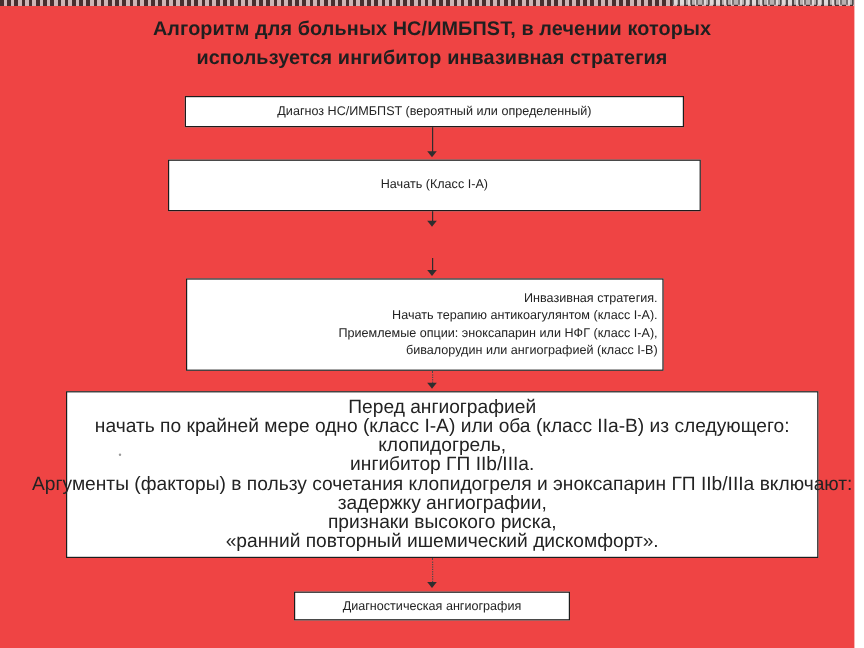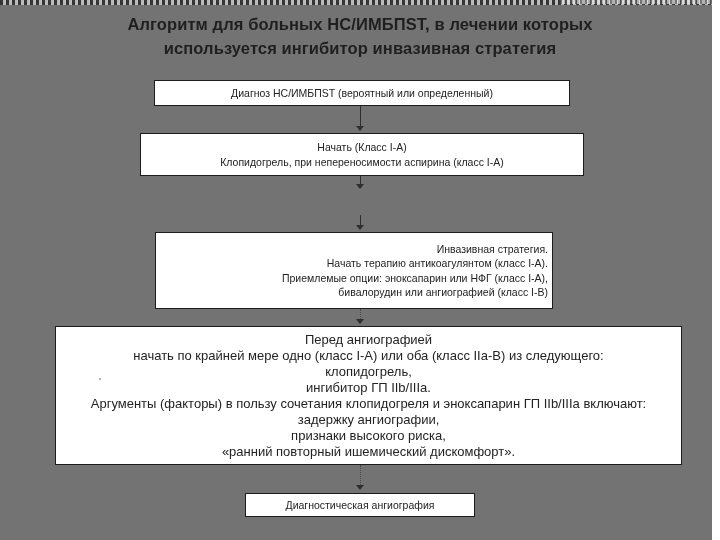--- a/index.html
+++ b/index.html
@@ -4,21 +4,21 @@
 <style>
   html, body {
     margin: 0;
     padding: 0;
     background: #ffffff;
   }
   #canvas {
     position: relative;
     width: 712px;
     height: 540px;
-    background: #737373;
+    background: #ef4444;
     font-family: "Liberation Sans", sans-serif;
     color: #2a2a2a;
     overflow: hidden;
   }
 
   
   #scan-strip {
     position: absolute;
     left: 0; top: 0;
     width: 720px; height: 5px;
@@ -66,21 +66,21 @@
     align-items: center;
     justify-content: center;
     text-align: center;
     font-size: 10.5px;
     line-height: 14.5px;
     color: #232323;
     padding: 4px 4px;
   }
   .node .ln { display: block; white-space: nowrap; }
 
-  .node.big { font-size: 13px; line-height: 16px; }
+  .node.big { font-size: 16px; line-height: 16px; }
 
   
   #node-diagnosis      { left: 154px; top: 80px;  width: 416px; height: 26px; }
   #node-antiplatelet   { left: 140px; top: 133px; width: 444px; height: 43px; }
   #node-strategy       { left: 216px; top: 191px; width: 271px; height: 24px; }
   #node-invasive       { left: 155px; top: 232px; width: 398px; height: 77px; align-items: flex-end; }
   #node-preangio       { left: 55px;  top: 326px; width: 627px; height: 139px; }
   #node-angiography    { left: 245px; top: 493px; width: 230px; height: 24px; justify-content: center; }
 
   
@@ -133,21 +133,20 @@
 
   <div class="node" id="node-diagnosis">
     <span class="ln">Диагноз НС/ИМБПST (вероятный или определенный)</span>
   </div>
 
   <div class="conn" id="conn-1"></div>
   <div class="arrow" id="arr-1"></div>
 
   <div class="node" id="node-antiplatelet">
     <span class="ln">Начать (Класс I-A)</span>
-    <span class="ln">Клопидогрель, при непереносимости аспирина (класс I-A)</span>
   </div>
 
   <div class="conn" id="conn-2"></div>
   <div class="arrow" id="arr-2"></div>
 
 
   <div class="conn" id="conn-3"></div>
   <div class="arrow" id="arr-3"></div>
 
   <div class="node" id="node-invasive">

